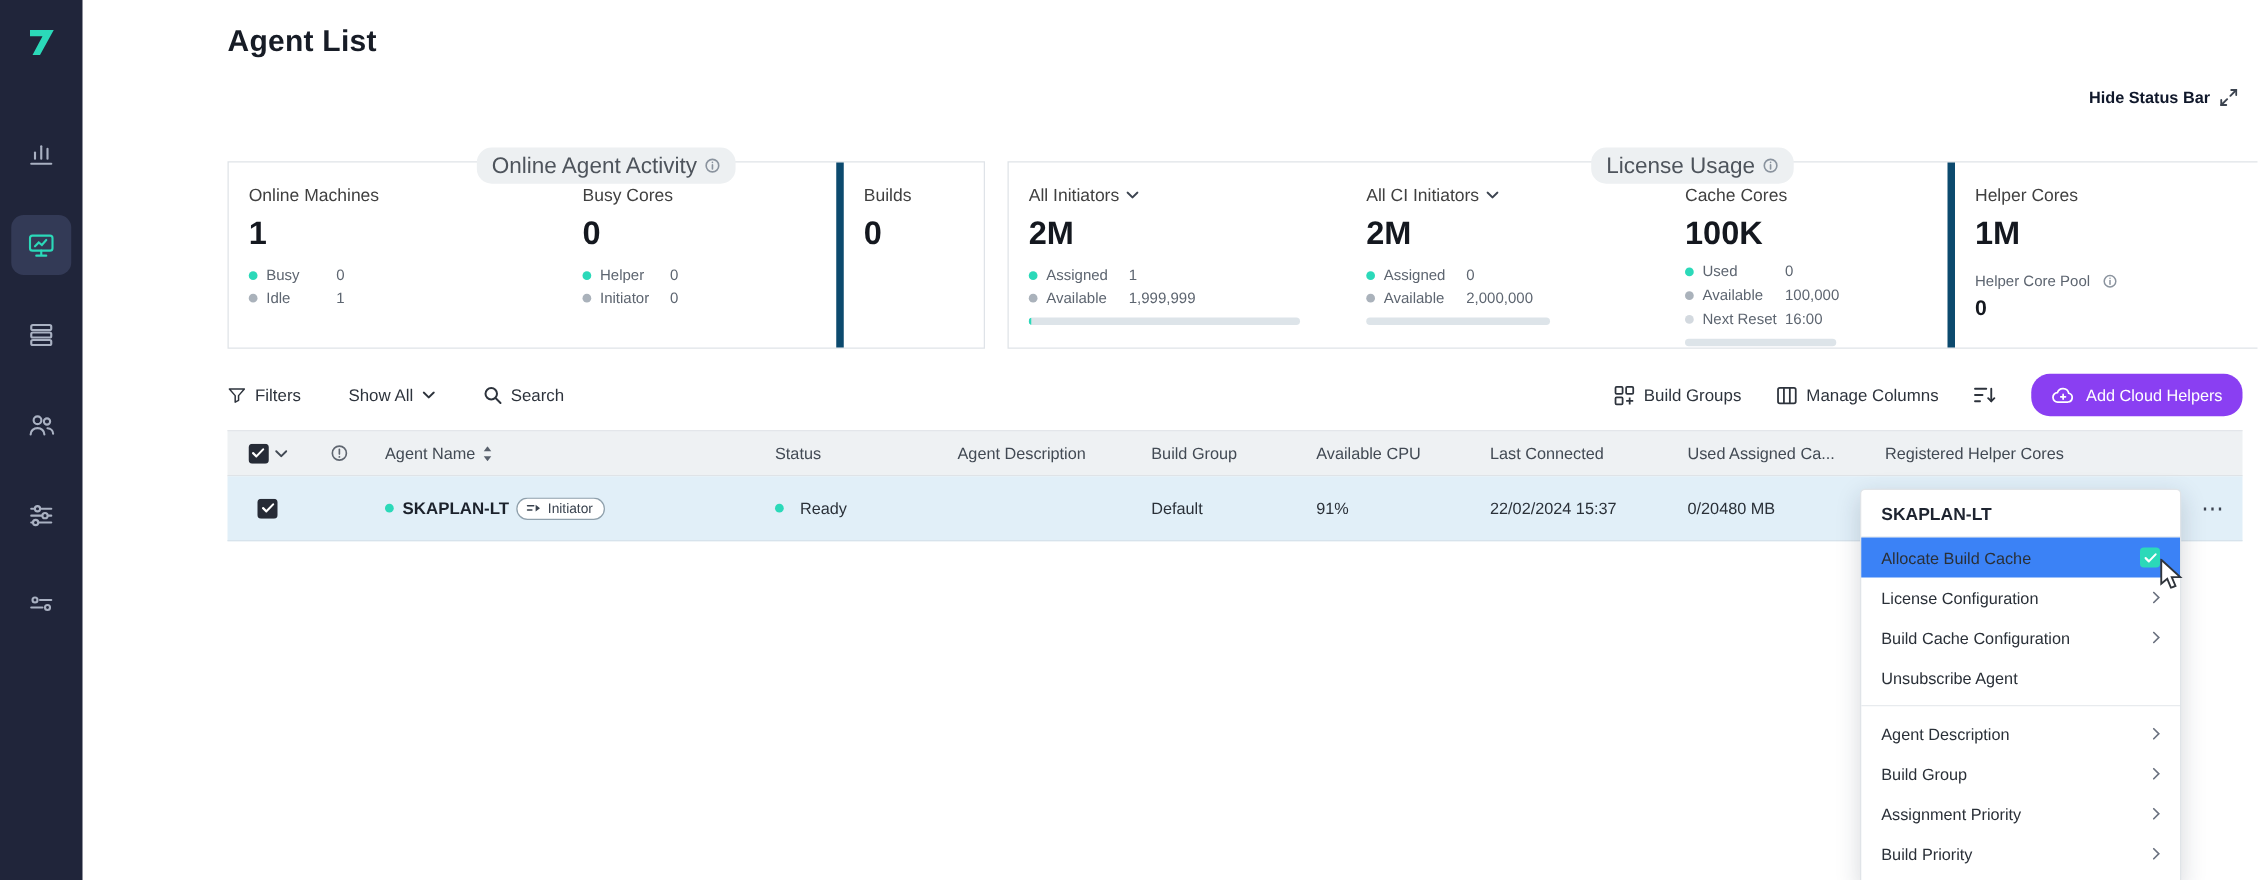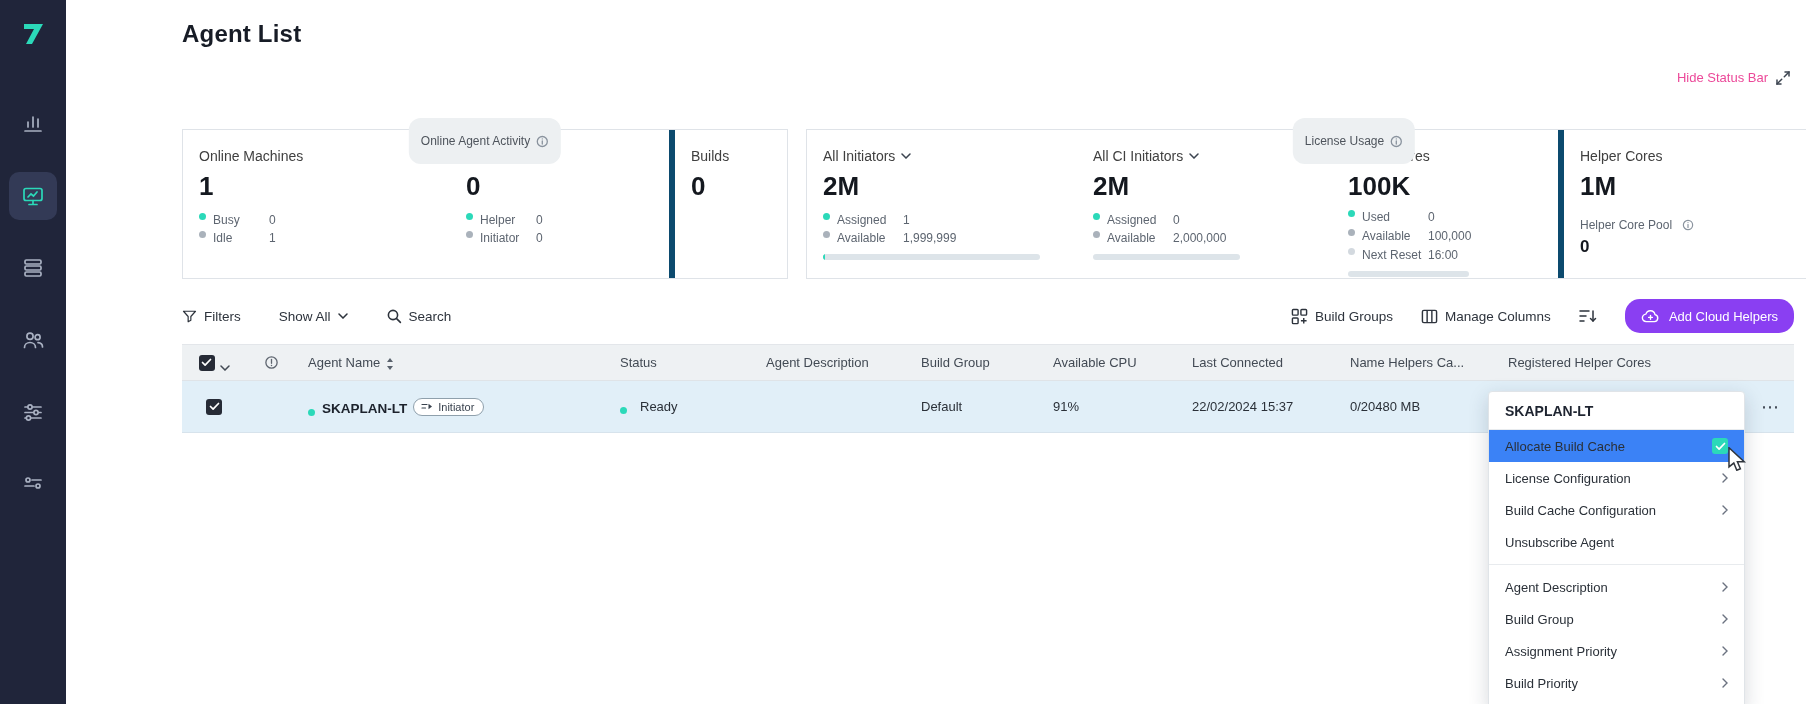--- a/index.html
+++ b/index.html
@@ -13,36 +13,36 @@
   
   .sidebar { position:absolute; left:0; top:0; width:66px; height:704px; background:#20253a; z-index:5; }
   .logo { width:66px; height:66px; display:flex; align-items:center; justify-content:center; cursor:pointer; }
   .nav-item { position:absolute; left:9px; width:48px; height:48px; border-radius:10px;
     display:flex; align-items:center; justify-content:center; color:#a9b1c2; cursor:pointer; }
   .nav-item.active { background:#333a56; color:#2bd9b9; }
 
   
   .page-title { position:absolute; left:182px; top:20px; font-size:24px; font-weight:700; color:#171c26; letter-spacing:.2px; }
   .hide-status { position:absolute; right:16px; top:70px; display:flex; align-items:center; gap:8px;
-    font-size:13px; color:#ec4899; cursor:pointer; }
+    font-size:13px; color:#0f172a; cursor:pointer;font-weight:bold; }
 
   
   .panel { position:absolute; top:129px; height:150px; background:#fff; border:1px solid #dfe3e8; }
   .panel-online { left:182px; width:606px; }
   .panel-license { left:806px; width:1096px; }
   .panel-badge { position:absolute; top:-12px; left:50%; transform:translateX(-50%);
-    background:#edf0f2; border-radius:12px; padding:16px 12px; font-size:12px; color:#4e545c;
+    background:#edf0f2; border-radius:12px; padding:4px 12px; font-size:18px; color:#4e545c;
     display:flex; align-items:center; gap:6px; white-space:nowrap; }
   .panel-cols { display:flex; height:100%; }
   .pcol { padding:18px 0 0 16px; }
   .pcol.divided { border-left:6px solid #0c4a6e; }
   .stat-label { font-size:14px; font-weight:500; color:#404040; display:flex; align-items:center; gap:6px; }
   .stat-value { font-size:26px; font-weight:700; color:#14181f; margin-top:7px; }
   .legend { margin-top:11px; display:flex; flex-direction:column; gap:4px; }
-  .lg-row { display:flex; font-size:12px; color:#5d6570; }
+  .lg-row { display:flex; align-items:center; font-size:12px; color:#5d6570; }
   .dot { width:7px; height:7px; border-radius:50%; margin-right:7px; flex:none; }
   .dot.teal { background:#2bd9b9; } .dot.gray { background:#aab2bb; } .dot.lite { background:#d3d9df; }
   .lg-name { width:56px; } .p-license .lg-name { width:66px; }
   .bar { height:6px; border-radius:3px; background:#dde4e9; margin-top:9px; overflow:hidden; }
   .bar > i { display:block; height:100%; background:#2bd9b9; }
   .pool-label { margin-top:16px; font-size:12px; color:#5d6570; display:flex; align-items:center; gap:10px; }
   .pool-value { margin-top:5px; font-size:17px; font-weight:700; color:#14181f; }
 
   
   .lc0 { width:270px; } .lc1 { width:255px; } .lc2 { width:226px; } .lc3 { flex:1; }
@@ -58,21 +58,21 @@
   .btn-purple { display:flex; align-items:center; gap:9px; background:#8a3ff2; color:#fff;
     border:none; border-radius:15px; height:34px; padding:0 16px; font-size:13px;
     font-family:"Liberation Sans", sans-serif; cursor:pointer; }
 
   
   .table { position:absolute; left:182px; right:12px; top:344px; }
   .thead { display:flex; align-items:center; height:37px; background:#eef1f3;
     border-top:1px solid #e3e6ea; border-bottom:1px solid #dfe3e7; font-size:13px; color:#424a54; }
   .trow { display:flex; align-items:center; height:52px; background:#e1eff8;
     border-bottom:1px solid #d7e3ec; font-size:13px; color:#2a3038; position:relative; }
-  .cell { padding-left:12px; display:flex; align-items:flex-end; gap:6px; overflow:hidden; white-space:nowrap; }
+  .cell { padding-left:12px; display:flex; align-items:center; gap:6px; overflow:hidden; white-space:nowrap; }
   .c-cb { width:64px; justify-content:center; padding-left:0; gap:5px; }
   .c-info { width:50px; justify-content:center; padding-left:0; }
   .c-name { width:312px; } .c-status { width:146px; } .c-desc { width:155px; }
   .c-group { width:132px; } .c-cpu { width:139px; } .c-last { width:158px; }
   .c-used { width:158px; } .c-reg { flex:1; }
   .checkbox { width:16px; height:16px; border-radius:3px; background:#262b36;
     display:flex; align-items:center; justify-content:center; cursor:pointer; flex:none; }
   .agent-name { font-weight:600; color:#1c222c; font-size:13.5px; }
   .badge { display:inline-flex; align-items:center; gap:5px; border:1px solid #8fa0ac; border-radius:10px;
     padding:2px 9px 2px 7px; font-size:11px; color:#39424e; background:#fff; }
@@ -404,21 +404,21 @@
     <div class="cell c-group">
         <span>Build Group</span>
       </div>
     <div class="cell c-cpu">
         <span>Available CPU</span>
       </div>
     <div class="cell c-last">
         <span>Last Connected</span>
       </div>
     <div class="cell c-used">
-        <span>Name Helpers Ca...</span>
+        <span>Used Assigned Ca...</span>
       </div>
     <div class="cell c-reg">
         <span>Registered Helper Cores</span>
       </div>
   </div>
 
   <div class="trow">
     <div class="cell c-cb">
       <span class="checkbox">
         <svg width="11" height="9" viewBox="0 0 11 9" fill="none" stroke="#ffffff" stroke-width="1.7" stroke-linecap="round" stroke-linejoin="round">

